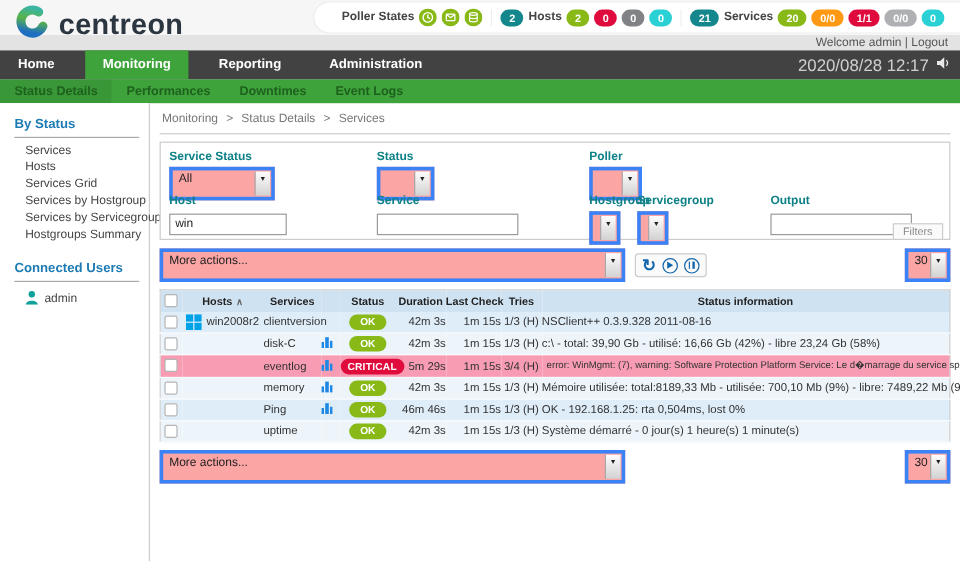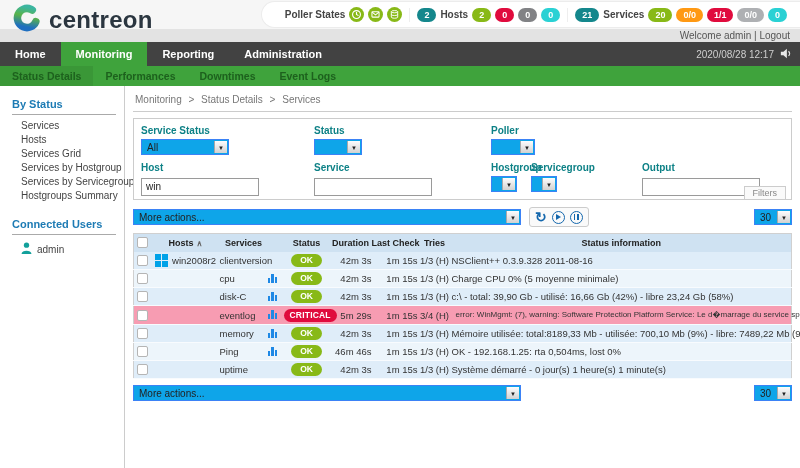--- a/index.html
+++ b/index.html
@@ -21,25 +21,25 @@
   .bg-gray { background:#818285; }
   .bg-lightgray { background:#aeb0b3; }
   .bg-cyan { background:#2ad1d4; }
   .bg-orange { background:#ff9913; }
   .picon { line-height:0; }
 
   .welcome { height:13px; background:#e3e3e3; font-size:10px; color:#555; text-align:right; line-height:13px; padding-right:10px; }
   .welcome a { color:#555; text-decoration:none; }
 
   
-  .mainnav { height:24px; background:#424242; display:flex; align-items:stretch; position:relative; }
+  .mainnav { height:24px; background:#424242; display:flex; align-items:stretch; position:relative;gap:10px; }
   .tab { color:#fff; font-size:11px; font-weight:bold; line-height:24px; padding:0 15px; cursor:pointer; }
   .tab.active { background:#3fa33c; }
   .nav-right { margin-left:auto; display:flex; align-items:center; gap:6px; padding-right:8px; }
-  .nav-date { color:#cfcfcf; font-size:10px; }
+  .nav-date { color:#cfcfcf; font-size:14px; }
 
   
   .subnav { height:20px; background:#3fa33c; display:flex; align-items:stretch; }
   .subitem { font-size:10.5px; font-weight:bold; color:#1d611d; line-height:20px; padding:0 12px; cursor:pointer; }
   .subitem.active { background:rgba(0,0,0,0.07); }
 
   
   .bodywrap { display:flex; height:382px; }
   .sidebar { width:125px; min-width:125px; border-right:1px solid #ccc; padding-top:12px; background:#fff; }
   .side-title { color:#1d7bb4; font-weight:bold; font-size:11px; margin:0 8px 3px 12px; padding-bottom:4px; border-bottom:1px solid #aaa; }
@@ -50,21 +50,21 @@
 
   .main { flex:1; padding:5px 8px 0 8px; min-width:0; }
 
   .breadcrumb { font-size:10px; color:#777; padding:3px 2px 6px 2px; border-bottom:1px solid #ccc; }
   .breadcrumb .sep { margin:0 4px; }
 
   
   .filters { position:relative; margin-top:6px; height:82px; border:1px solid #ccc; background:#fff; }
   .fg { position:absolute; }
   .flabel { color:#0d8186; font-weight:bold; font-size:10px; margin-bottom:3px; }
-  .fake-select { height:16px; border:1px solid #3b82f6; background:#0ea5e9; position:relative; font-size:10px; color:#222; line-height:16px; padding:0 16px 0 5px; cursor:pointer; }
+  .fake-select { height:28px; border:3px solid #3b82f6; background:#fca5a5; position:relative; font-size:10px; color:#222; line-height:16px; padding:0 16px 0 5px; cursor:pointer; }
   .fake-select .arrow-btn { position:absolute; right:1px; top:1px; bottom:1px; width:13px; background:linear-gradient(#fdfdfd,#d2d2d2); border-left:1px solid #a8a8a8; text-align:center; font-size:6px; line-height:15px; color:#222; }
   .text-input { height:18px; border:1px solid #9a9a9a; background:#fff; font-size:10px; padding:0 4px; font-family:"Liberation Sans", sans-serif; color:#222; }
   .filters-tab { position:absolute; right:5px; bottom:-1px; font-size:9px; color:#888; background:#fafafa; border:1px solid #ccc; padding:1px 8px; cursor:pointer; }
 
   
   .toolbar { margin-top:7px; display:flex; align-items:center; }
   .big-select { width:388px; }
   .icon-group { margin-left:8px; border:1px solid #ccc; border-radius:3px; background:#fafafa; display:flex; align-items:center; gap:5px; padding:2px 5px; height:20px; }
   .refresh-glyph { color:#1467ad; font-size:14px; font-weight:bold; line-height:13px; cursor:pointer; }
   .ring { width:13px; height:13px; border:1.5px solid #1467ad; border-radius:50%; display:flex; align-items:center; justify-content:center; cursor:pointer; }
@@ -254,21 +254,21 @@
         </div>
         <div class="fg" style="left:357px; top:6px;">
           <div class="flabel">Poller</div>
           <div class="fake-select" style="width:44px;">
             <span></span>
             <span class="arrow-btn">▼</span>
           </div>
         </div>
         <div class="fg" style="left:7px; top:43px;">
           <div class="flabel">Host</div>
-          <input class="text-input" style="width: 118px;" value="win">
+          <input class="text-input" style="width: 98px;" value="win">
         </div>
         <div class="fg" style="left:180px; top:43px;">
           <div class="flabel">Service</div>
           <input class="text-input" style="width: 118px;" value="">
         </div>
         <div class="fg" style="left:357px; top:43px;">
           <div class="flabel">Hostgroup</div>
           <div class="fake-select" style="width:26px; padding-left:2px;">
             <span></span>
             <span class="arrow-btn">▼</span>
@@ -354,35 +354,20 @@
             <td></td>
             <td class="td-status"><span class="badge badge-ok">OK</span></td>
             <td class="td-dur">42m 3s</td>
             <td class="td-lc">1m 15s</td>
             <td class="td-tries">1/3 (H)</td>
             <td class="td-info">NSClient++ 0.3.9.328 2011-08-16</td>
           </tr>
           <tr>
             <td class="td-check"><span class="cb"></span></td>
             <td></td>
-            <td class="td-svc">cpu</td>
-            <td><span class="graph-icon">
-                  <i class="g1"></i>
-                  <i class="g2"></i>
-                  <i class="g3"></i>
-                </span></td>
-            <td class="td-status"><span class="badge badge-ok">OK</span></td>
-            <td class="td-dur">42m 3s</td>
-            <td class="td-lc">1m 15s</td>
-            <td class="td-tries">1/3 (H)</td>
-            <td class="td-info">Charge CPU 0% (5 moyenne minimale)</td>
-          </tr>
-          <tr>
-            <td class="td-check"><span class="cb"></span></td>
-            <td></td>
             <td class="td-svc">disk-C</td>
             <td><span class="graph-icon">
                   <i class="g1"></i>
                   <i class="g2"></i>
                   <i class="g3"></i>
                 </span></td>
             <td class="td-status"><span class="badge badge-ok">OK</span></td>
             <td class="td-dur">42m 3s</td>
             <td class="td-lc">1m 15s</td>
             <td class="td-tries">1/3 (H)</td>

